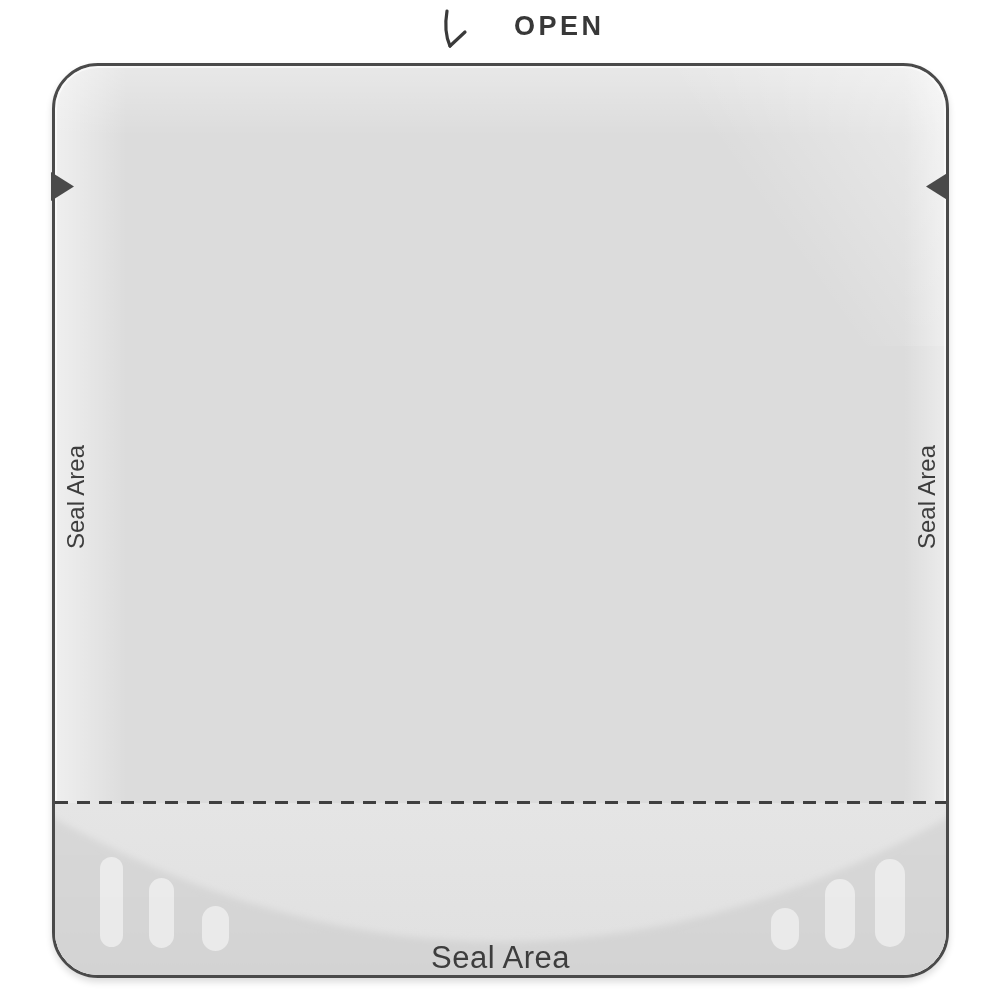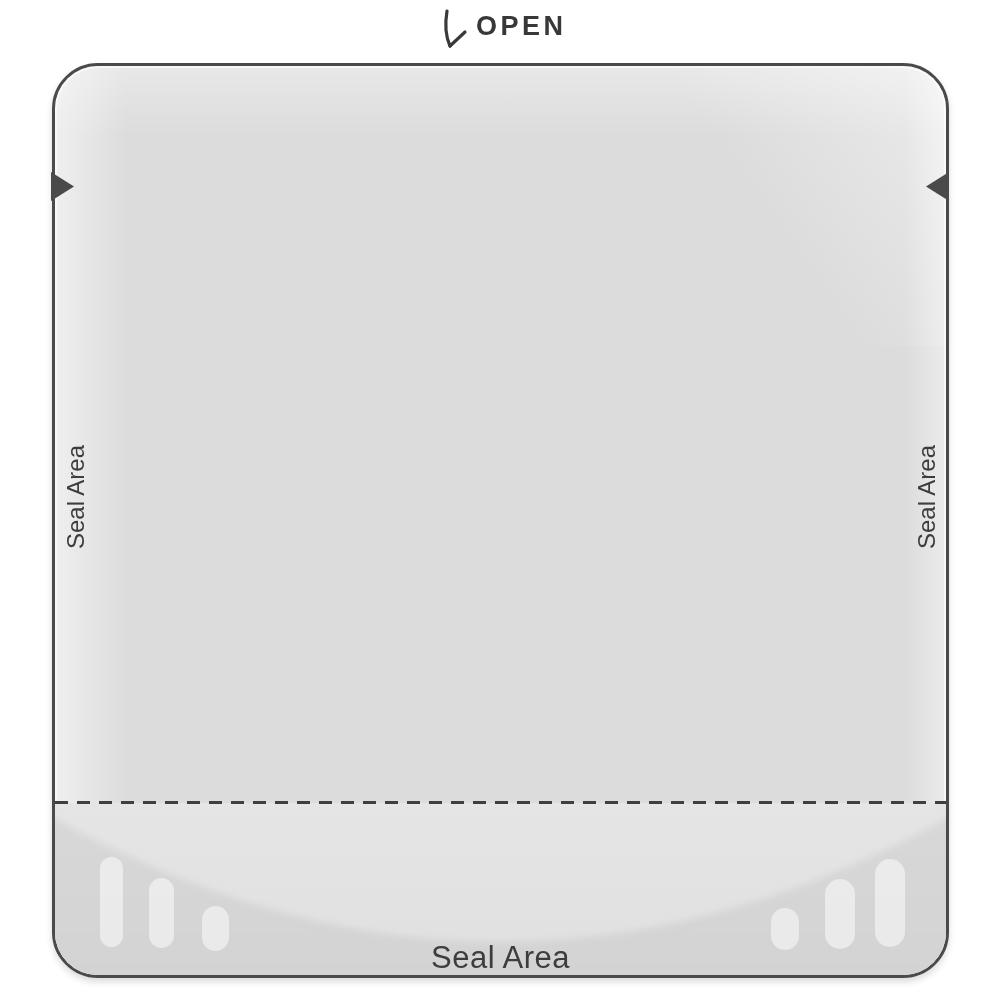--- a/index.html
+++ b/index.html
@@ -1,21 +1,21 @@
 <!DOCTYPE html>
 <html><head>
 <meta charset="utf-8">
 <style>
   html,body{margin:0;padding:0;}
   body{
     width:1000px;height:1000px;position:relative;background:#ffffff;
     font-family:"Liberation Sans", sans-serif;overflow:hidden;
   }
   
-  .open-header{position:absolute;left:440px;top:8px;display:flex;align-items:flex-start;}
+  .open-header{position:absolute;left:440px;top:8px;display:flex;align-items:flex-start;gap:38px;}
   .open-arrow{width:30px;height:44px;display:block;}
   .open-text{
     margin-left:6px;margin-top:5px;font-size:27px;font-weight:700;
     letter-spacing:3.5px;color:#383838;line-height:1;
   }
   
   .pouch{
     position:absolute;left:52px;top:63px;width:897px;height:915px;
     box-sizing:border-box;border:3px solid #4a4a4a;border-radius:46px;
     overflow:hidden;

